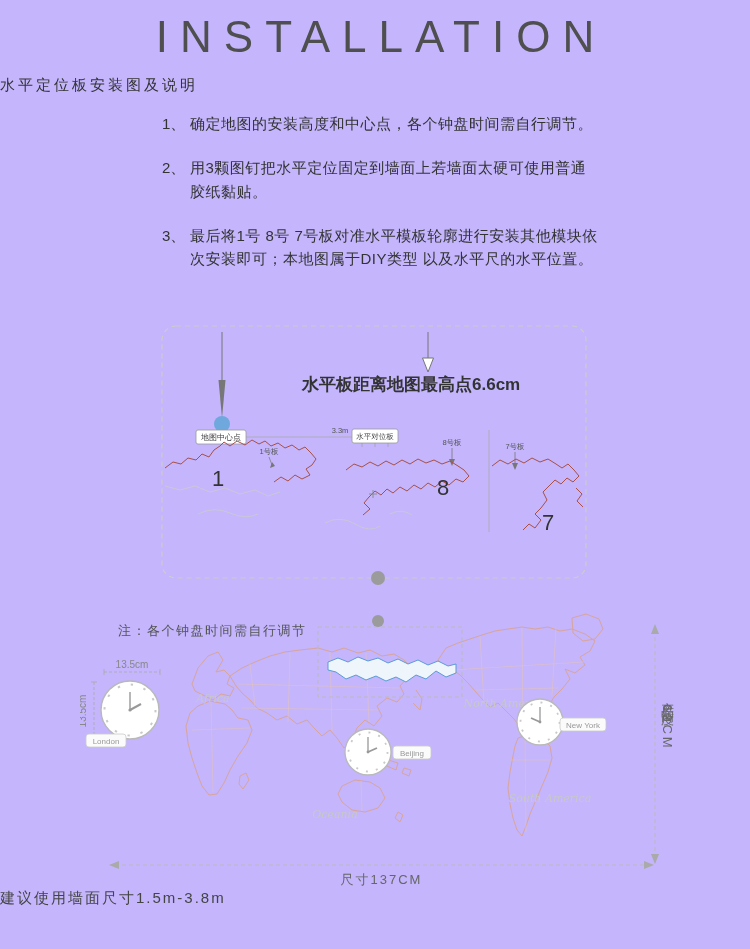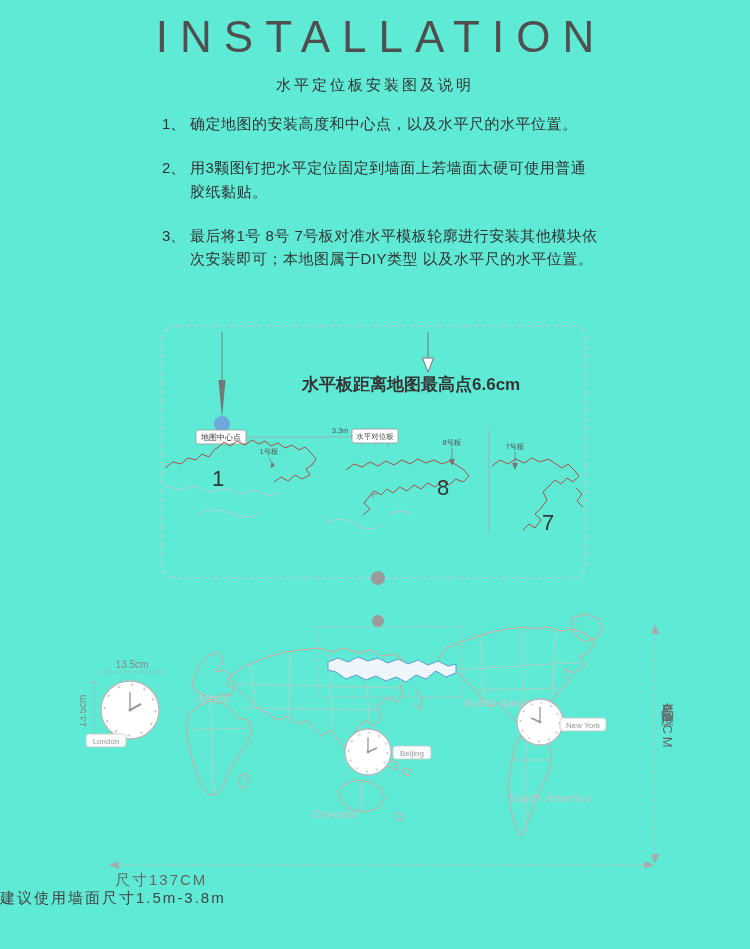--- a/index.html
+++ b/index.html
@@ -1,61 +1,61 @@
 <!DOCTYPE html>
 <html><head>
 <meta charset="utf-8">
 <style>
   html,body{margin:0;padding:0;background:#fff;}
   .canvas{
-    position:relative;width:750px;height:949px;margin:0 auto;background:#5eead4;
+    position:relative;width:750px;height:949px;margin:0 auto;background:#c4b5fd;
     font-family:"Liberation Sans","DejaVu Sans",sans-serif;overflow:hidden;
   }
   .title{
     position:absolute;top:12px;left:0;width:100%;text-align:center;
     font-size:44px;font-weight:300;letter-spacing:12px;text-indent:12px;color:#4f4f4f;
   }
   .subtitle{
-    position:absolute;top:76px;left:0;width:100%;text-align:center;
+    position:absolute;top:76px;left:0;width:100%;
     font-size:15px;font-weight:500;letter-spacing:3px;color:#333;
   }
   .steps{position:absolute;left:162px;top:112px;width:438px;font-size:15px;color:#333;line-height:1.55;}
   .step{display:flex;margin-bottom:21px;}
   .step-num{flex:0 0 28px;}
   .step-text{flex:1;letter-spacing:0.5px;}
   .diagram-svg{position:absolute;left:150px;top:318px;}
   .map-svg{position:absolute;left:80px;top:598px;}
   .map-note{position:absolute;left:118px;top:622px;font-size:13px;color:#555;letter-spacing:1.5px;}
   .dim-height{
     position:absolute;left:658px;top:692px;writing-mode:vertical-rl;
     font-size:13px;color:#666;letter-spacing:3px;
   }
   .dim-width{
-    position:absolute;left:115px;top:871px;width:533px;
-    font-size:15px;color:#666;letter-spacing:2px;
+    position:absolute;left:115px;top:871px;width:533px;text-align:center;
+    font-size:13px;color:#666;letter-spacing:2px;
   }
   .wall-hint{
     position:absolute;left:0;top:889px;width:100%;text-align:left;
     font-size:15px;color:#444;letter-spacing:2px;
   }
   svg text{font-family:"Liberation Sans","DejaVu Sans",sans-serif;}
   .script-label{font-family:"DejaVu Serif","Liberation Serif",serif;font-style:italic;}
 </style>
 </head>
 <body>
 
 <div class="canvas">
 
   <div class="title">INSTALLATION</div>
   <div class="subtitle">水平定位板安装图及说明</div>
 
   <div class="steps">
     <div class="step">
       <span class="step-num">1、</span>
-      <span class="step-text">确定地图的安装高度和中心点，以及水平尺的水平位置。</span>
+      <span class="step-text">确定地图的安装高度和中心点，各个钟盘时间需自行调节。</span>
     </div>
     <div class="step">
       <span class="step-num">2、</span>
       <span class="step-text">用3颗图钉把水平定位固定到墙面上若墙面太硬可使用普通胶纸黏贴。</span>
     </div>
     <div class="step">
       <span class="step-num">3、</span>
       <span class="step-text">最后将1号 8号 7号板对准水平模板轮廓进行安装其他模块依次安装即可；本地图属于DIY类型 以及水平尺的水平位置。</span>
     </div>
   </div>
@@ -132,20 +132,21 @@
       <line x1="223" y1="172" x2="223" y2="180"></line>
     </g>
 
     <text x="68" y="168" font-size="22" text-anchor="middle" fill="#333">1</text>
     <text x="293" y="177" font-size="22" text-anchor="middle" fill="#333">8</text>
     <text x="398" y="212" font-size="22" text-anchor="middle" fill="#333">7</text>
 
     <circle cx="228" cy="260" r="7" fill="#9b9b9b"></circle>
   </svg>
 
+  <div class="map-note">注：各个钟盘时间需自行调节</div>
 
   <svg class="map-svg" width="600" height="272" viewBox="0 0 600 272">
 
     <g fill="none" stroke="#d8a59c" stroke-width="1">
       <path d="M112,86 L118,70 L128,58 L138,54 L143,62 L136,74 L144,72 L150,78 L147,86 L154,90 L150,98 L141,96 L133,102 L123,97 L115,93 Z"></path>
       <path d="M118,108 L130,103 L145,106 L152,112 L158,120 L168,122 L172,132 L167,145 L158,158 L150,172 L144,185 L137,196 L129,197 L122,188 L117,175 L112,160 L108,145 L106,128 L110,115 Z"></path>
       <path d="M160,178 l6,-3 l3,7 l-6,9 l-4,-5 Z"></path>
       <path d="M150,78 L162,70 L175,64 L190,58 L205,54 L220,52 L238,50 L252,54 L264,50 L278,55 L290,52 L302,58 L314,56 L324,62 L332,70 L327,80 L320,88 L324,96 L317,104 L307,100 L297,108 L302,118 L294,128 L285,122 L277,130 L272,142 L264,150 L257,140 L250,132 L242,138 L234,130 L227,122 L217,126 L207,118 L197,122 L187,115 L177,110 L170,102 L162,95 L156,88 Z"></path>
       <path d="M336,92 l6,9 l-2,11 l-7,-7"></path>
       <path d="M292,154 l9,4 l-3,8 l-9,-5 Z"></path>

